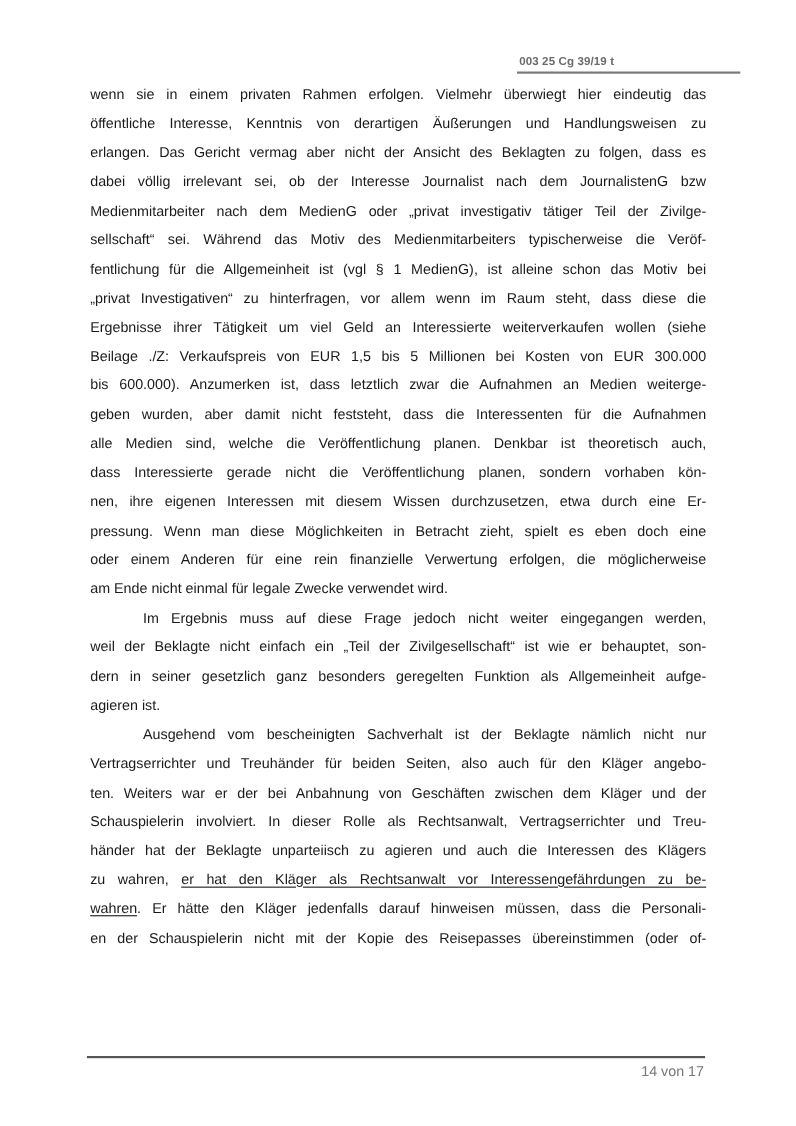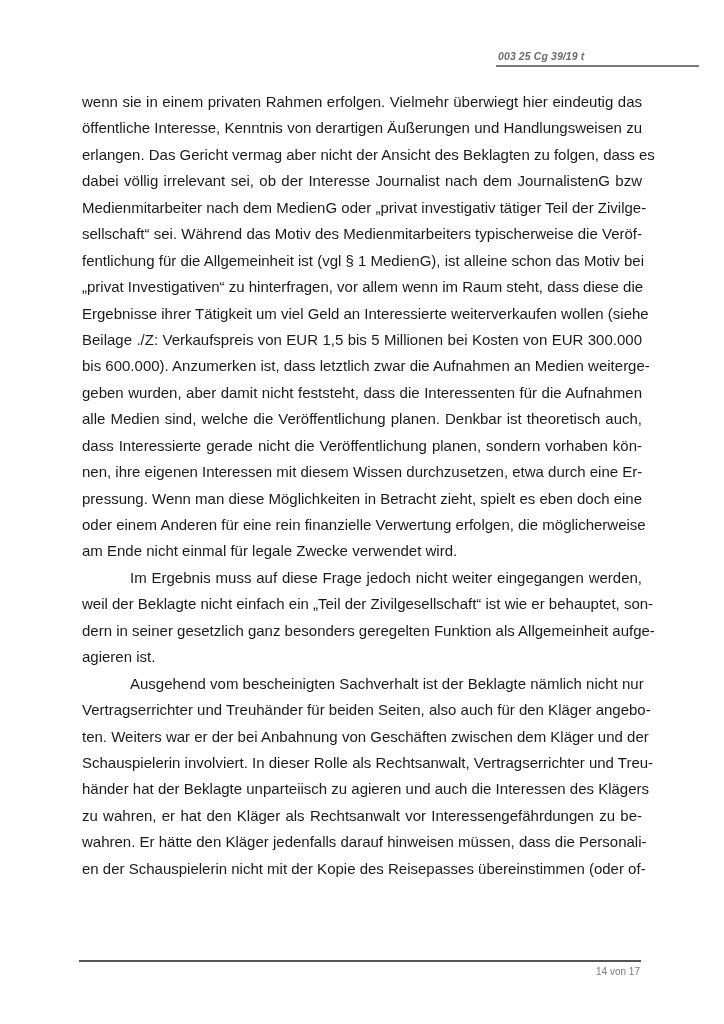--- a/index.html
+++ b/index.html
@@ -1,26 +1,26 @@
 <!DOCTYPE html>
 <html><head>
 <meta charset="utf-8">
 <style>
   html, body { margin: 0; padding: 0; background: #ffffff; }
   body { width: 724px; height: 1024px; position: relative; overflow: hidden; font-family: "Liberation Sans", sans-serif; color: #1a1a1a; }
-  .header { position: absolute; left: 496px; top: 50px; width: 203px; font-style: italic; }
+  .header { position: absolute; left: 470px; top: 50px; width: 203px; }
   .header-ref { font-size: 10.5px; font-weight: bold; color: #6b6b6b; letter-spacing: 0.1px; display: block; padding-left: 2px; }
   .header-rule { height: 1.5px; background: #7a7a7a; margin-top: 3px; }
-  .body-text { position: absolute; left: 82px; top: 89px; width: 560px; font-size: 15px; line-height: 26.45px; }
+  .body-text { position: absolute; left: 82px; top: 73px; width: 560px; font-size: 13px; line-height: 26.45px; }
   .line { display: block; white-space: nowrap; text-align: justify; text-align-last: justify; height: 26.45px; }
   .line.last { text-align-last: left; }
   .line.indent { padding-left: 48px; }
-  .u { text-underline-offset: 2px; }
+  .u { text-decoration: underline; text-underline-offset: 2px; }
   .footer-rule { position: absolute; left: 79px; top: 960px; width: 562px; height: 1.5px; background: #555555; }
-  .footer-page { position: absolute; right: 84px; top: 966px; font-size: 10px; color: #777777; }
+  .footer-page { position: absolute; right: 84px; top: 966px; font-size: 13px; color: #777777; }
 </style>
 </head>
 <body>
 
 <div class="header">
   <span class="header-ref">003 25 Cg 39/19 t</span>
   <div class="header-rule"></div>
 </div>
 
 <div class="body-text">

